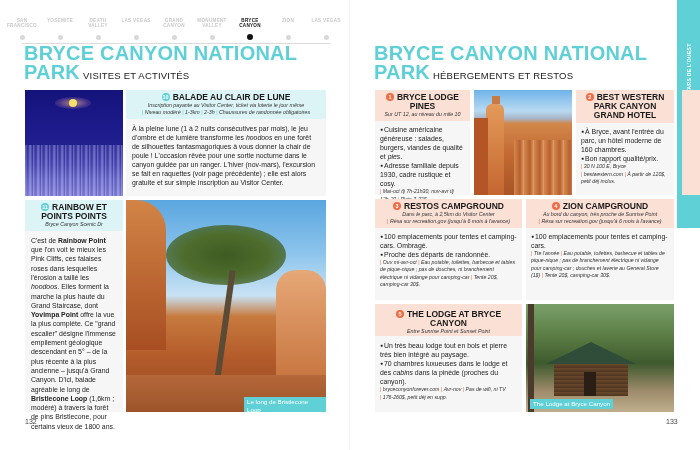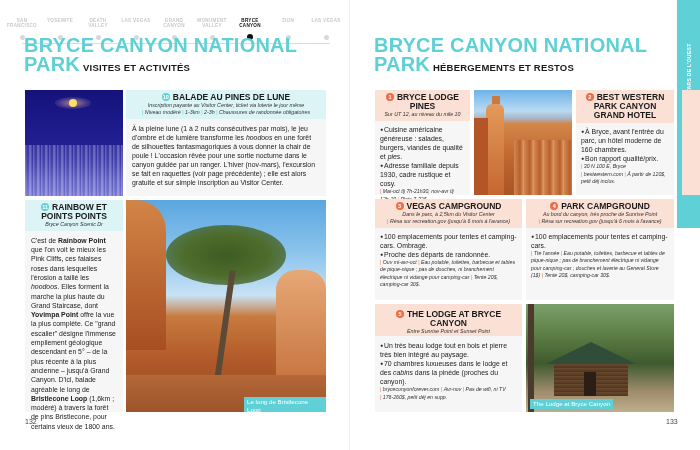--- a/index.html
+++ b/index.html
@@ -14,23 +14,23 @@
   
   .timeline { position: absolute; left: 6px; top: 18px; width: 340px; height: 30px; }
   .timeline-line { position: absolute; left: 16px; right: 16px; top: 25px; height: 1px; background: #dcdcdc; }
   .tl-item { position: absolute; top: 0; width: 40px; margin-left: -20px; text-align: center; }
   .tl-label { display: block; font-size: 4.6px; line-height: 5px; letter-spacing: 0.3px; color: #c8c8c8; font-weight: bold; height: 12px; white-space: pre-line; }
   .tl-dot { display: block; width: 5px; height: 5px; border-radius: 50%; background: #d8d8d8; margin: 5px auto 0; }
   .tl-item.active .tl-label { color: #111; }
   .tl-item.active .tl-dot { background: #111; width: 6px; height: 6px; margin-top: 4px; }
 
   
-  .title { position: absolute; top: 36px; left: 24px; }
+  .title { position: absolute; top: 44px; left: 24px; }
   .title-main { font-size: 20px; font-weight: bold; color: #5ed0d6; line-height: 19px; letter-spacing: 0.2px; }
-  .title-sub { font-size: 9.5px; font-weight: bold; color: #1a1a1a; letter-spacing: 0.2px; margin-left: 3px; }
+  .title-sub { font-size: 9.5px; font-weight: normal; color: #1a1a1a; letter-spacing: 0.2px; margin-left: 3px; }
 
   
   .card { position: absolute; background: #f6f6f6; }
   .card-head { text-align: center; padding: 3px 4px 3px; }
   .card-head.teal { background: #dcf4f5; }
   .card-head.pink { background: #fbe0d6; }
   .card-title { font-size: 8.5px; font-weight: bold; color: #1a1a1a; line-height: 9px; }
   .badge { display: inline-block; width: 8px; height: 8px; border-radius: 50%; font-size: 5.5px; line-height: 8px; color: #fff; text-align: center; vertical-align: 1px; margin-right: 3px; font-weight: bold; }
   .badge.teal { background: #5ed0d6; }
   .badge.orange { background: #ef6d45; }
@@ -109,21 +109,21 @@
   </div>
 
   <div class="photo" style="left:25px; top:90px; width:98px; height:106px; background: linear-gradient(180deg, #14137a 0%, #1d1a8c 35%, #23208f 55%, #3c3aa8 70%, #6563c4 85%, #8584d6 100%);">
     <div style="position:absolute; left:30px; top:7px; width:36px; height:12px; border-radius:50%; background: radial-gradient(ellipse, rgba(240,180,140,0.7) 0%, rgba(150,100,160,0.3) 60%, rgba(0,0,0,0) 100%);"></div>
     <div style="position:absolute; left:44px; top:9px; width:8px; height:8px; border-radius:50%; background:#f4e06a;"></div>
     <div style="position:absolute; left:0; top:55px; width:98px; height:51px; background: repeating-linear-gradient(90deg, rgba(180,180,240,0.5) 0px, rgba(60,60,170,0.3) 3px, rgba(200,200,250,0.5) 5px, rgba(40,40,150,0.3) 8px);"></div>
   </div>
 
   <div class="card" style="left:126px; top:90px; width:200px; height:106px;">
     <div class="card-head teal">
-      <div class="card-title"><span class="badge teal">10</span><span>BALADE AU PINES DE LUNE</span></div>
+      <div class="card-title"><span class="badge teal">10</span><span>BALADE AU CLAIR DE LUNE</span></div>
       <div class="card-sub">Inscription payante au Visitor Center, ticket via loterie le jour même</div>
       <div class="card-sub"><span class="sep teal">| </span><span>Niveau modéré</span><span class="sep teal"> | </span><span>1-3km</span><span class="sep teal"> | </span><span>2-3h</span><span class="sep teal"> | </span><span>Chaussures de randonnée obligatoires</span></div>
     </div>
     <div class="card-body"><span>À la pleine lune (1 à 2 nuits consécutives par mois), le jeu d'ombre et de lumière transforme les </span><i>hoodoos</i><span> en une forêt de silhouettes fantasmagoriques à vous donner la chair de poule ! L'occasion rêvée pour une sortie nocturne dans le canyon guidée par un ranger. L'hiver (nov-mars), l'excursion se fait en raquettes (voir page précédente) ; elle est alors gratuite et sur simple inscription au Visitor Center.</span></div>
   </div>
 
   <div class="card" style="left:25px; top:200px; width:98px; height:212px;">
     <div class="card-head teal">
       <div class="card-title"><span class="badge teal">11</span><span>RAINBOW ET POINTS POINTS</span></div>
       <div class="card-sub">Bryce Canyon Scenic Dr</div>
@@ -176,34 +176,34 @@
     </div>
     <div class="card-body" style="padding:4px 5px;">
       <div class="bullet">À Bryce, avant l'entrée du parc, un hôtel moderne de 160 chambres.</div>
       <div class="bullet">Bon rapport qualité/prix.</div>
       <div class="info"><span class="sep">| </span><span>30 N 100 E, Bryce</span><br><span class="sep">| </span><span>bestwestern.com</span><span class="sep"> | </span><span>À partir de 120$, petit déj inclus.</span></div>
     </div>
   </div>
 
   <div class="card" style="left:25px; top:199px; width:147px; height:101px;">
     <div class="card-head pink">
-      <div class="card-title"><span class="badge orange">3</span><span>VEGAS CAMPGROUND</span></div>
+      <div class="card-title"><span class="badge orange">3</span><span>RESTOS CAMPGROUND</span></div>
       <div class="card-sub">Dans le parc, à 2,5km du Visitor Center</div>
       <div class="card-sub"><span class="sep">| </span><span>Résa sur recreation.gov (jusqu'à 6 mois à l'avance)</span></div>
     </div>
     <div class="card-body" style="padding:4px 5px;">
       <div class="bullet">100 emplacements pour tentes et camping-cars. Ombragé.</div>
       <div class="bullet">Proche des départs de randonnée.</div>
       <div class="info"><span class="sep">| </span><span>Ouv mi-avr-oct</span><span class="sep"> | </span><span>Eau potable, toilettes, barbecue et tables de pique-nique ; pas de douches, ni branchement électrique ni vidange pour camping-car</span><span class="sep"> | </span><span>Tente 20$, camping-car 30$.</span></div>
     </div>
   </div>
 
   <div class="card" style="left:176px; top:199px; width:148px; height:101px;">
     <div class="card-head pink">
-      <div class="card-title"><span class="badge orange">4</span><span>PARK CAMPGROUND</span></div>
+      <div class="card-title"><span class="badge orange">4</span><span>ZION CAMPGROUND</span></div>
       <div class="card-sub">Au bord du canyon, très proche de Sunrise Point</div>
       <div class="card-sub"><span class="sep">| </span><span>Résa sur recreation.gov (jusqu'à 6 mois à l'avance)</span></div>
     </div>
     <div class="card-body" style="padding:4px 5px;">
       <div class="bullet">100 emplacements pour tentes et camping-cars.</div>
       <div class="info"><span class="sep">| </span><span>Tte l'année</span><span class="sep"> | </span><span>Eau potable, toilettes, barbecue et tables de pique-nique ; pas de branchement électrique ni vidange pour camping-car ; douches et laverie au General Store (1$)</span><span class="sep"> | </span><span>Tente 20$, camping-car 30$.</span></div>
     </div>
   </div>
 
   <div class="card" style="left:25px; top:304px; width:147px; height:108px;">

